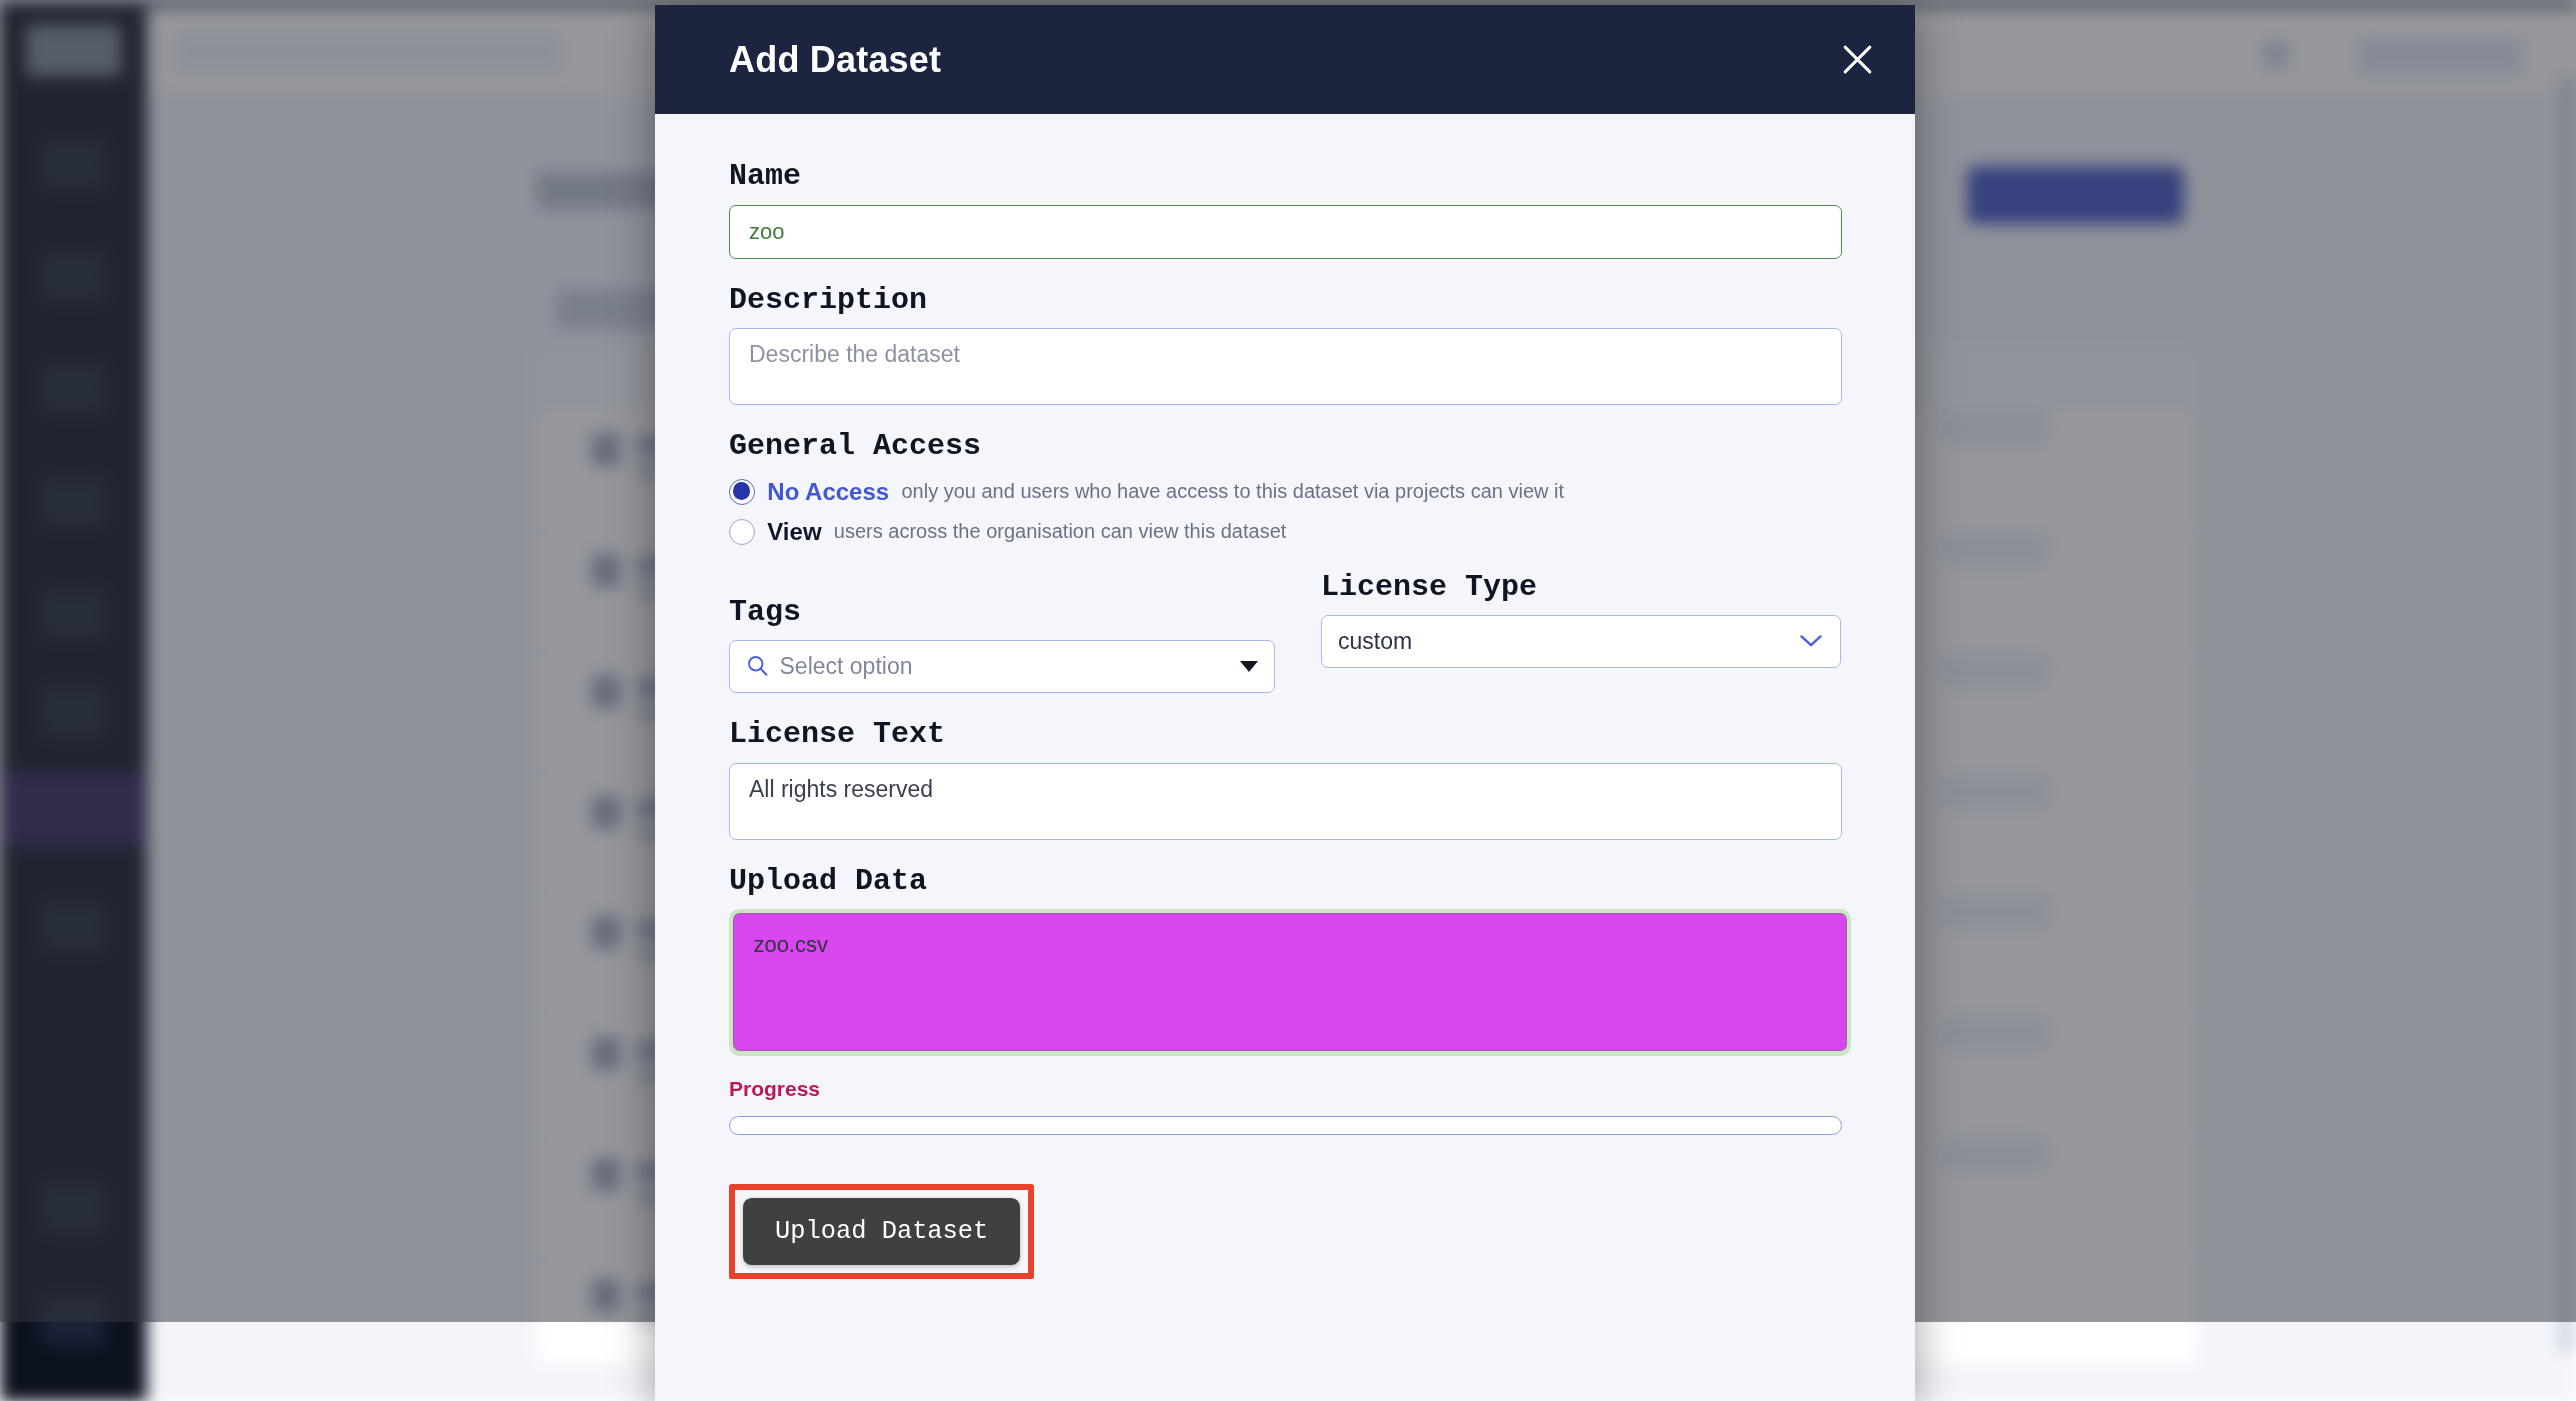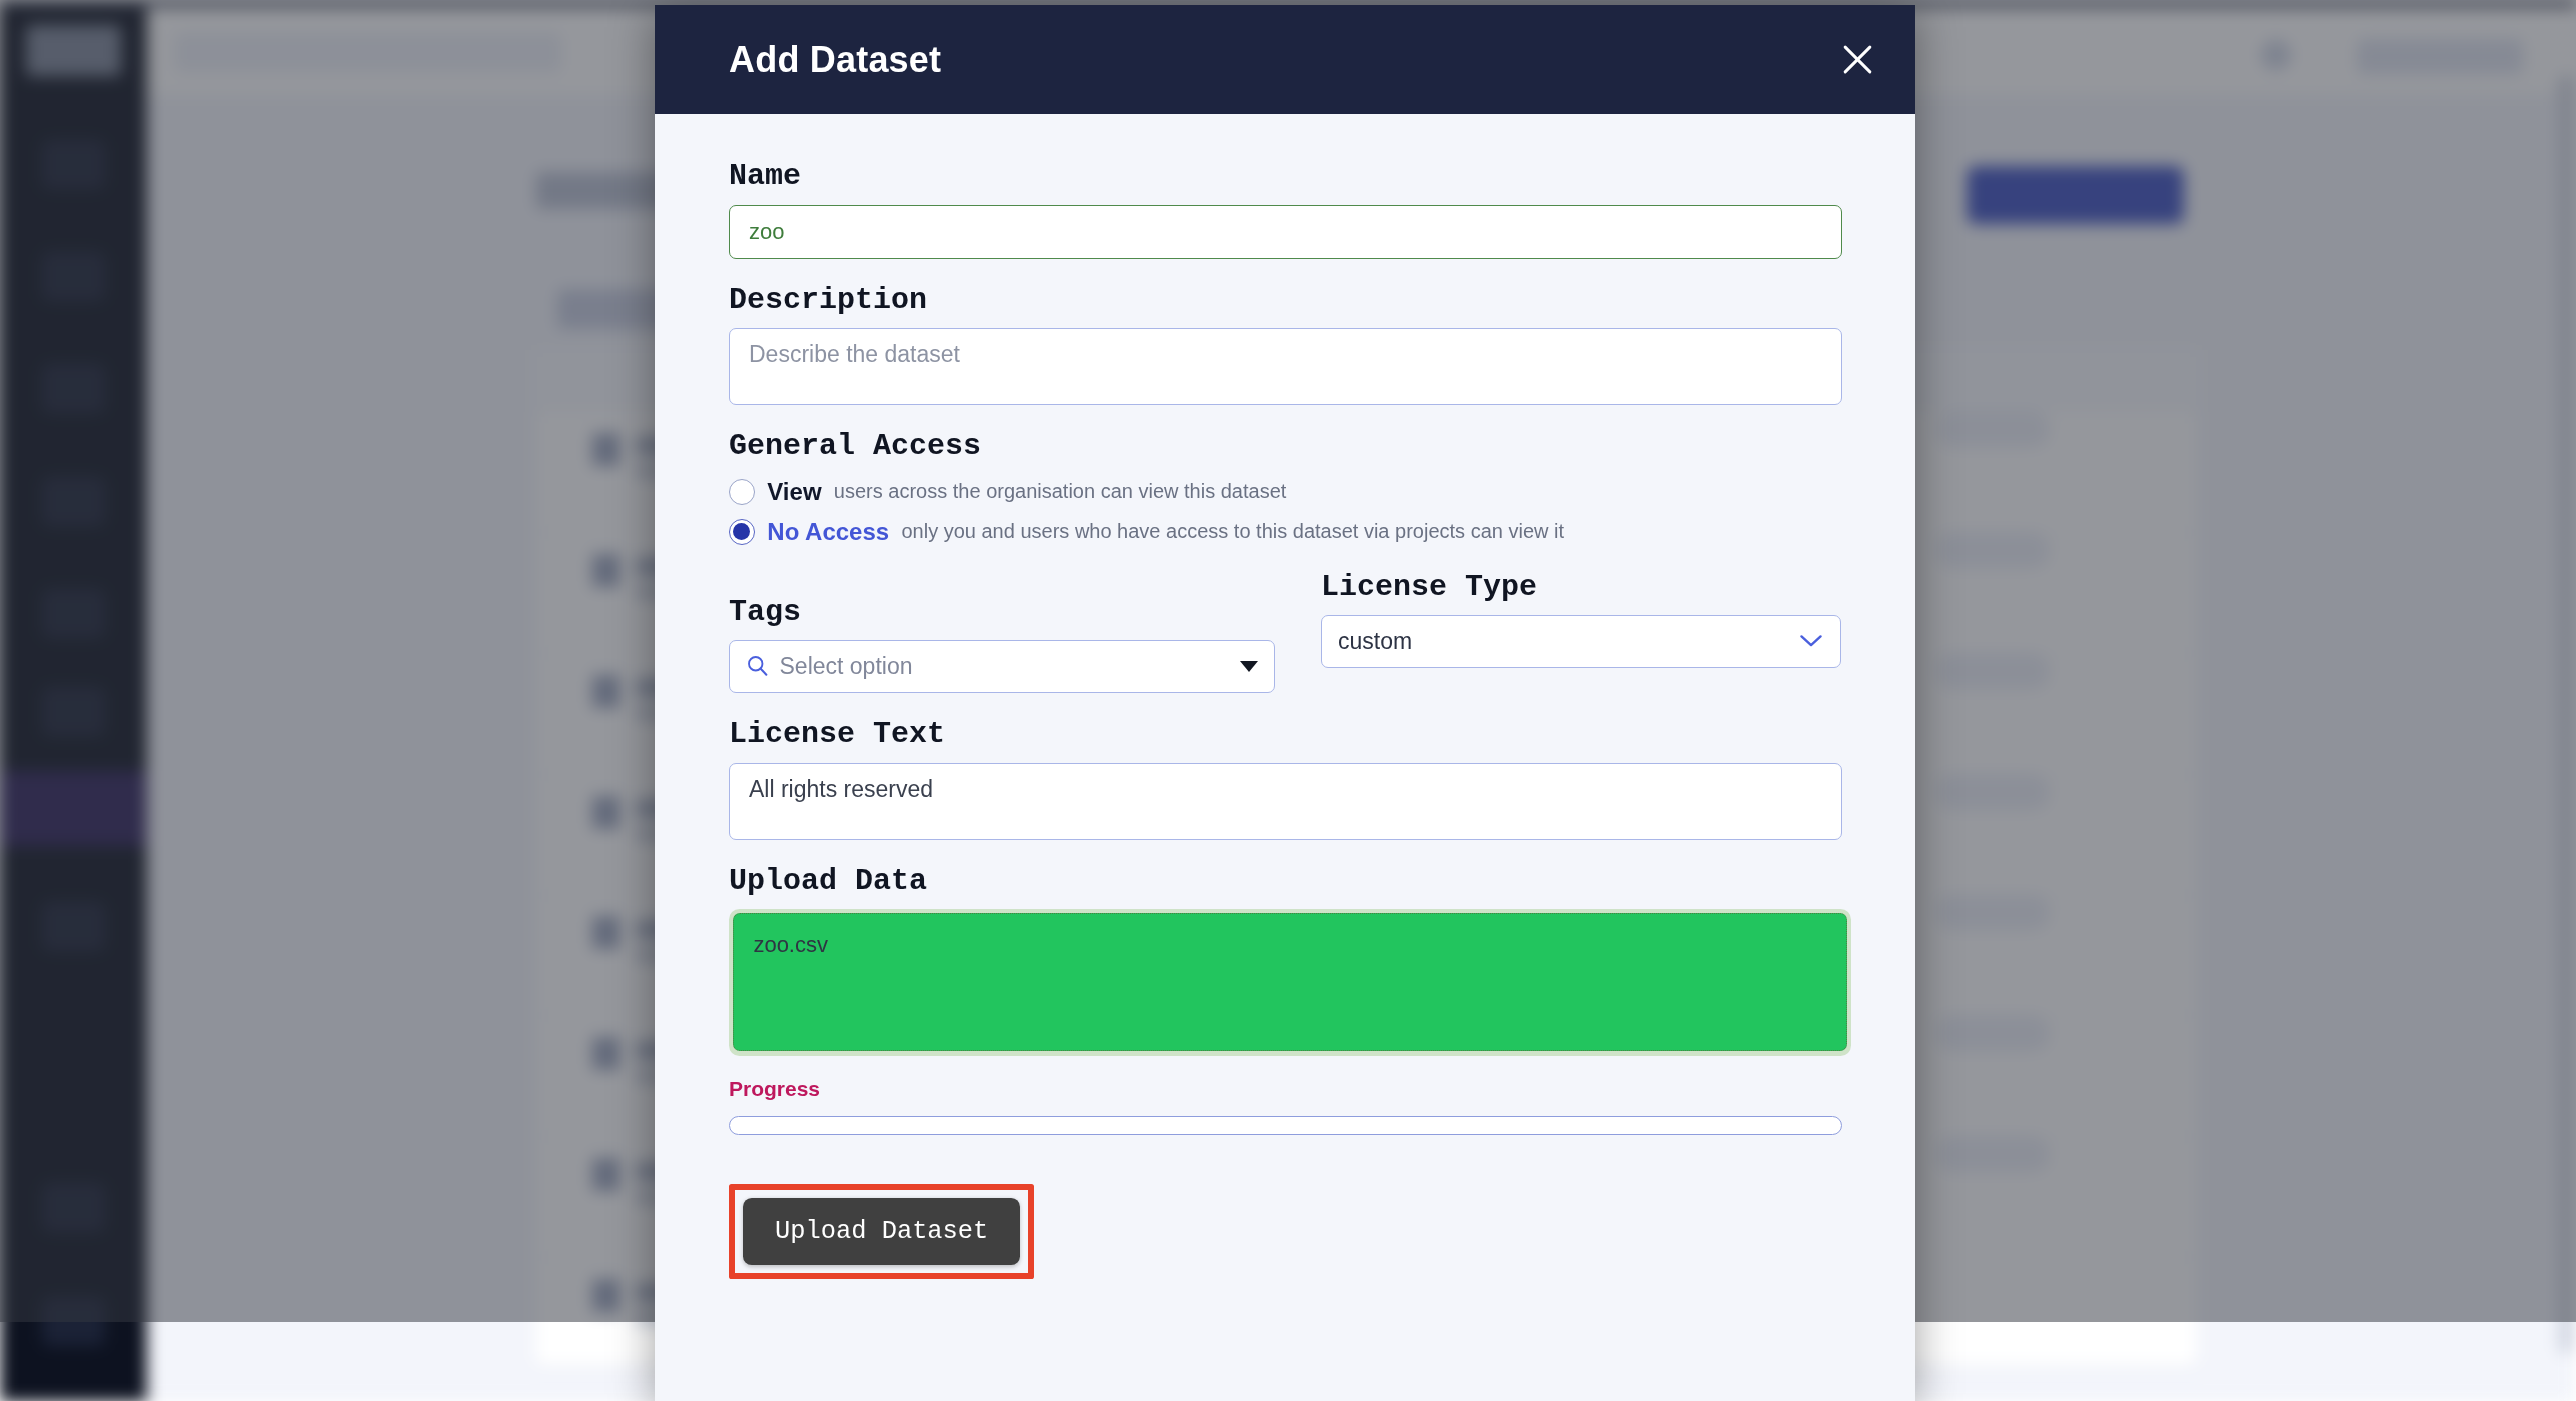--- a/index.html
+++ b/index.html
@@ -366,21 +366,21 @@
     margin-top: 8.8px;
     width: 1122px;
     padding: 4.4px;
     border-radius: 10.5px;
     background: #cfe3c8;
   }
   .dropzone {
     width: 100%;
     height: 138px;
     border-radius: 7px;
-    background: #22c55e;
+    background: #d946ef;
     border: 1.8px dotted #4d7d3f;
     padding: 17.5px 19px;
     cursor: pointer;
   }
   .dropzone-file {
     font-size: 22px;
     color: #2f3543;
   }
 
   .progress-label {
@@ -531,29 +531,29 @@
       <input class="text-input" type="text" value="zoo" style="">
 
       
       <div class="field-label section-gap">Description</div>
       <textarea class="textarea-desc" placeholder="Describe the dataset" style=""></textarea>
 
       
       <div class="field-label section-gap">General Access</div>
 
       <div class="radio-row">
+        <span class="radio-dot checked"></span>
+        <span class="radio-name sel">No Access</span>
+        <span class="radio-desc">only you and users who have access to this dataset via projects can view it</span>
+      </div>
+
+      <div class="radio-row">
         <span class="radio-dot"></span>
         <span class="radio-name">View</span>
         <span class="radio-desc">users across the organisation can view this dataset</span>
-      </div>
-
-      <div class="radio-row">
-        <span class="radio-dot checked"></span>
-        <span class="radio-name sel">No Access</span>
-        <span class="radio-desc">only you and users who have access to this dataset via projects can view it</span>
       </div>
 
       
       <div class="two-col">
         <div class="col-tags">
           <div class="field-label">Tags</div>
           <div class="select-box">
             <span class="mag-icon">
               <svg width="23" height="23" viewBox="0 0 26 26">
                 <circle cx="11" cy="11" r="7.6" fill="none" stroke="#4a5fdd" stroke-width="2.1"></circle>

